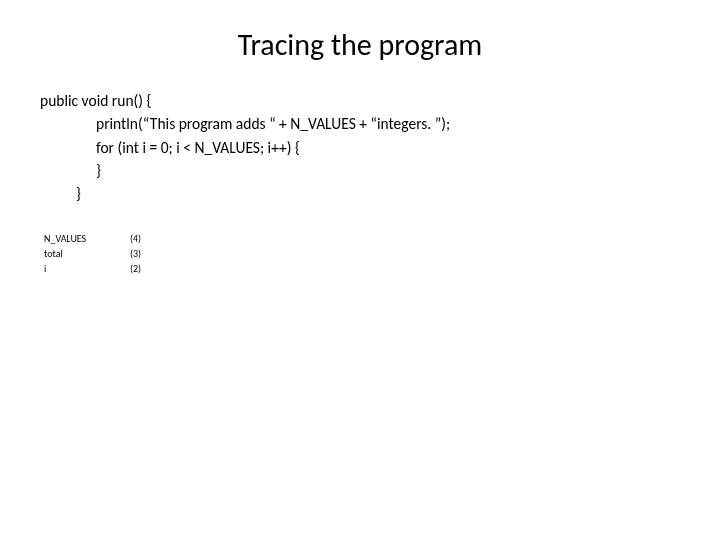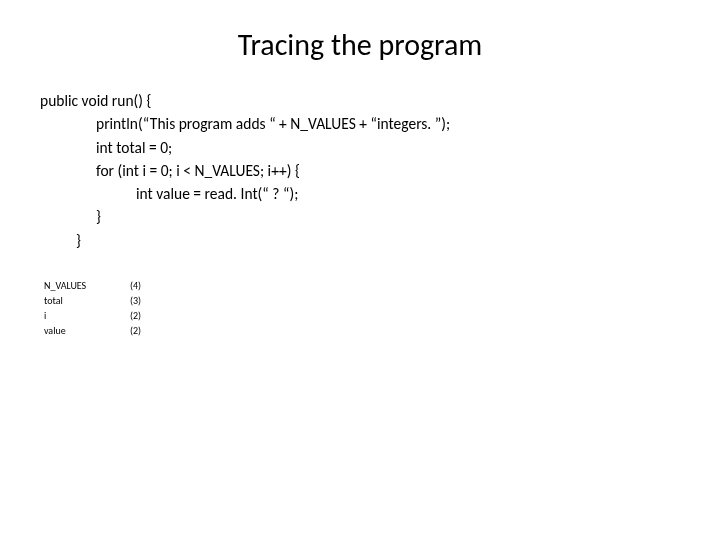--- a/index.html
+++ b/index.html
@@ -45,27 +45,24 @@
 </head>
 <body>
 
 <div class="slide">
 
   <div class="title">Tracing the program</div>
 
   <div class="codeblock">
     <div class="l0">public  void  run() {</div>
     <div class="l1">println(“This program adds “ + N_VALUES + “integers. ”);</div>
-    <div class="l1">int  total = 0;</div>
     <div class="l1">for (int i = 0; i &lt; N_VALUES; i++) {</div>
-    <div class="l2">int  value = read. Int(“  ?  “);</div>
     <div class="l1">}</div>
     <div class="l0" style="padding-left:36px">}</div>
   </div>
 
   <div class="tracetable">
     <div class="row"><span class="label">N_VALUES</span><span>(4)</span></div>
     <div class="row"><span class="label">total</span><span>(3)</span></div>
     <div class="row"><span class="label">i</span><span>(2)</span></div>
-    <div class="row"><span class="label">value</span><span>(2)</span></div>
   </div>
 
 </div>
 
 </body></html>

